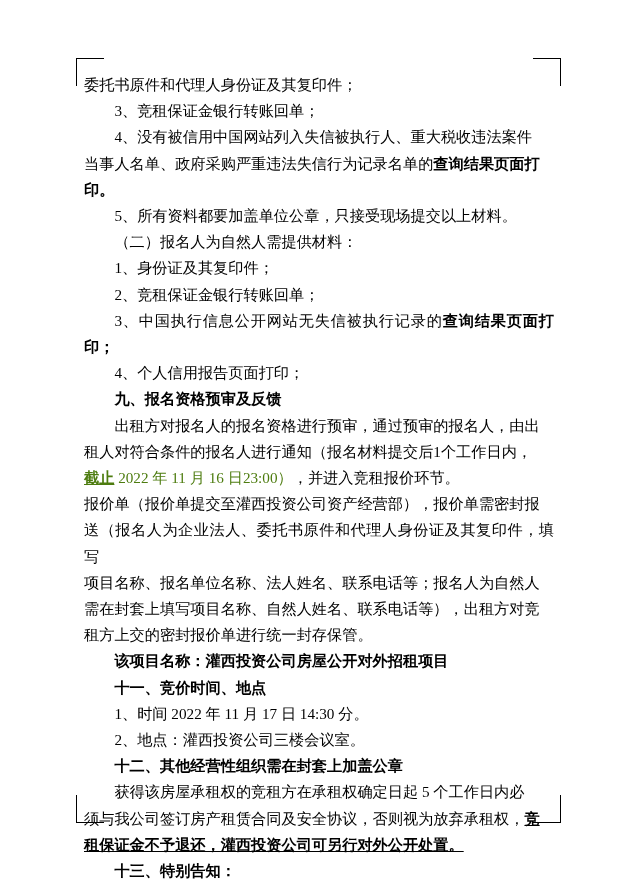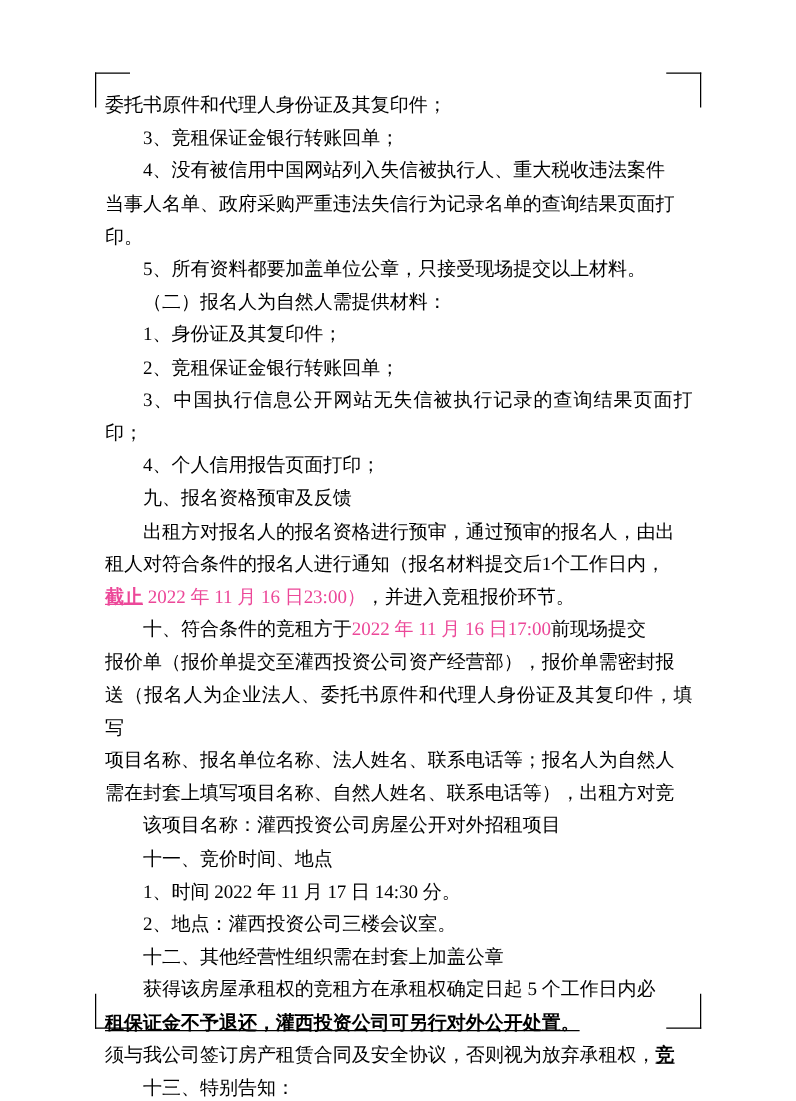--- a/index.html
+++ b/index.html
@@ -60,22 +60,22 @@
     text-align: justify;
     text-justify: inter-ideograph;
   }
   p {
     margin: 0;
     padding: 0;
     white-space: pre-wrap;
   }
   .ind1 { text-indent: 0; }
   .ind2 { text-indent: 2em; }
-  .b { font-weight: normal; }
-  .blue { color: #ec4899; }
+  .b { font-weight: bold; }
+  .blue { color: #4d7c0f; }
   .bu { font-weight: bold; text-decoration: underline; }
 </style>
 </head>
 <body>
 
 <div class="page">
 
   <div class="mark tl">
       <span class="h"></span>
       <span class="v"></span>
@@ -102,29 +102,29 @@
       <p class="ind2"><span>5、所有资料都要加盖单位公章，只接受现场提交以上材料。</span></p>
       <p class="ind2"><span>（二）报名人为自然人需提供材料：</span></p>
       <p class="ind2"><span>1、身份证及其复印件；</span></p>
       <p class="ind2"><span>2、竞租保证金银行转账回单；</span></p>
       <p class="ind2"><span>3、中国执行信息公开网站无失信被执行记录的</span><span class="b">查询结果页面打印；</span></p>
       <p class="ind2"><span>4、个人信用报告页面打印；</span></p>
       <p class="ind2"><span class="b">九、报名资格预审及反馈</span></p>
       <p class="ind2"><span>出租方对报名人的报名资格进行预审，通过预审的报名人，由出</span></p>
       <p class="ind1"><span>租人对符合条件的报名人进行通知（报名材料提交后1个工作日内，</span></p>
       <p class="ind1"><span class="bu blue">截止</span><span class="blue"> 2022 年 11 月 16 日23:00）</span><span>，并进入竞租报价环节。</span></p>
-      <p class="ind2"><span class="b">十、符合条件的竞租方于</span><span class="b blue">2022 年 11 月 16 日17:00</span><span class="b">前现场提交</span></p>
       <p class="ind1"><span>报价单（报价单提交至灌西投资公司资产经营部），报价单需密封报</span></p>
       <p class="ind1"><span>送（报名人为企业法人、委托书原件和代理人身份证及其复印件，填写</span></p>
       <p class="ind1"><span>项目名称、报名单位名称、法人姓名、联系电话等；报名人为自然人</span></p>
       <p class="ind1"><span>需在封套上填写项目名称、自然人姓名、联系电话等），出租方对竞</span></p>
+      <p class="ind1"><span>租方上交的密封报价单进行统一封存保管。</span></p>
       <p class="ind2"><span class="b">该项目名称：灌西投资公司房屋公开对外招租项目</span></p>
       <p class="ind2"><span class="b">十一、竞价时间、地点</span></p>
       <p class="ind2"><span>1、时间 2022 年 11 月 17 日 14:30 分。</span></p>
       <p class="ind2"><span>2、地点：灌西投资公司三楼会议室。</span></p>
       <p class="ind2"><span class="b">十二、其他经营性组织需在封套上加盖公章</span></p>
       <p class="ind2"><span>获得该房屋承租权的竞租方在承租权确定日起 5 个工作日内必</span></p>
+      <p class="ind1"><span>须与我公司签订房产租赁合同及安全协议，否则视为放弃承租权，</span><span class="bu">竞</span></p>
       <p class="ind1"><span class="bu">租保证金不予退还，灌西投资公司可另行对外公开处置。</span></p>
-      <p class="ind1"><span>须与我公司签订房产租赁合同及安全协议，否则视为放弃承租权，</span><span class="bu">竞</span></p>
       <p class="ind2"><span class="b">十三、特别告知：</span></p>
     </div>
 
 </div>
 
 </body></html>

